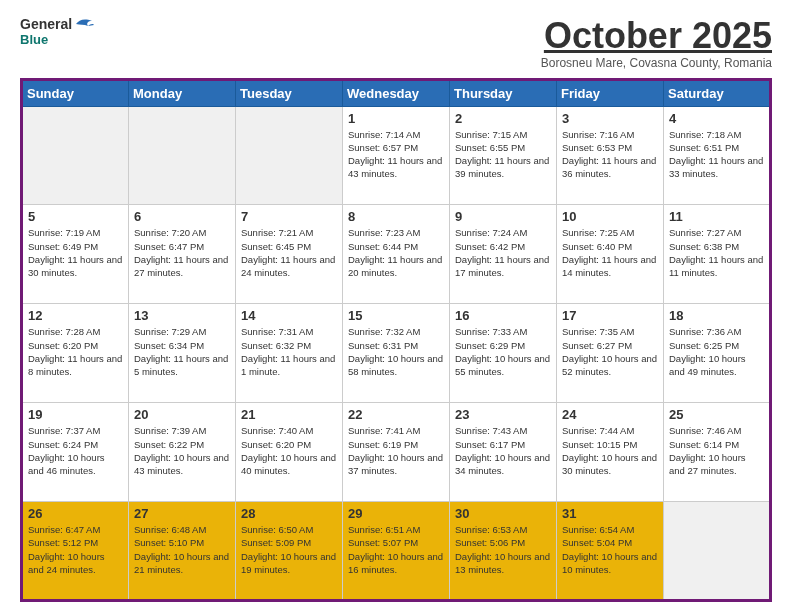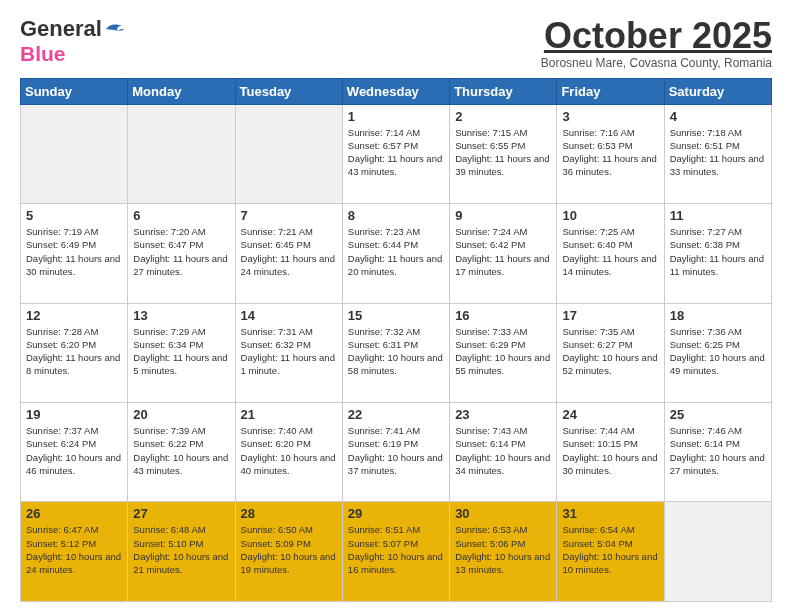--- a/index.html
+++ b/index.html
@@ -26,28 +26,28 @@
     .logo {
       display: flex;
       flex-direction: column;
       align-items: flex-start;
     }
     .logo-text {
       display: flex;
       align-items: center;
     }
     .logo-general {
-      font-size: 22px;
+      font-size: 14px;
       font-weight: bold;
       color: #333;
     }
     .logo-blue {
-      font-size: 21px;
-      font-weight: bold;
-      color: #ec4899;
+      font-size: 13px;
+      font-weight: bold;
+      color: #0f766e;
     }
     .logo-bird {
       width: 20px;
       height: 16px;
       margin-left: 2px;
     }
     .title-section {
       text-align: right;
     }
     .month-title {
@@ -56,21 +56,21 @@
       color: #333;
       line-height: 1.1;
       text-decoration: underline;
     }
     .subtitle {
       font-size: 12px;
       color: #555;
     }
     .calendar {
       flex: 1;
-      border: 1px solid #701a75;
+      border: 3px solid #701a75;
       border-collapse: collapse;
       width: 100%;
       table-layout: fixed;
     }
     .calendar th {
       background: #2a6db5;
       color: #fff;
       font-size: 13px;
       font-weight: bold;
       padding: 5px 4px;
@@ -275,21 +275,21 @@
           </td>
           <td>
             <span class="day-number">22</span>
             <div class="day-info">Sunrise: 7:41 AM
 Sunset: 6:19 PM
 Daylight: 10 hours and 37 minutes.</div>
           </td>
           <td>
             <span class="day-number">23</span>
             <div class="day-info">Sunrise: 7:43 AM
-Sunset: 6:14 PM
+Sunset: 6:17 PM
 Daylight: 10 hours and 34 minutes.</div>
           </td>
           <td>
             <span class="day-number">24</span>
             <div class="day-info">Sunrise: 7:44 AM
 Sunset: 10:15 PM
 Daylight: 10 hours and 30 minutes.</div>
           </td>
           <td>
             <span class="day-number">25</span>

